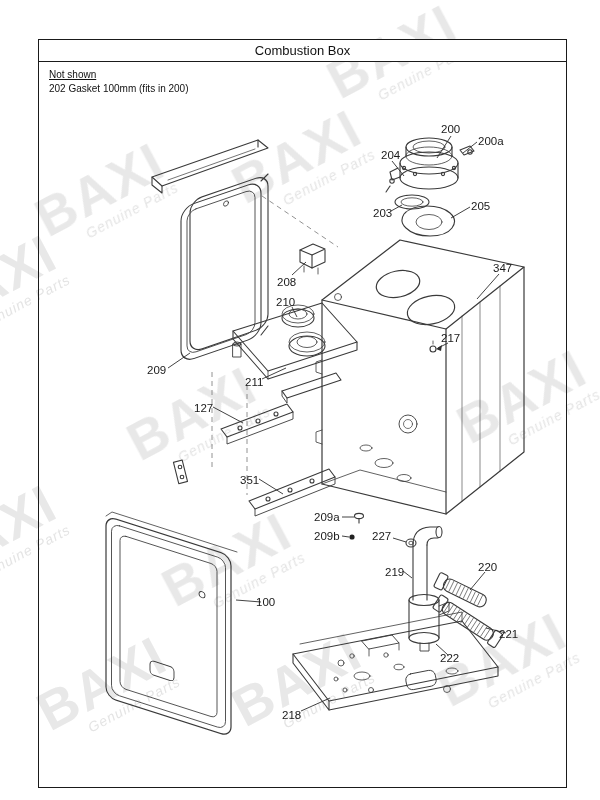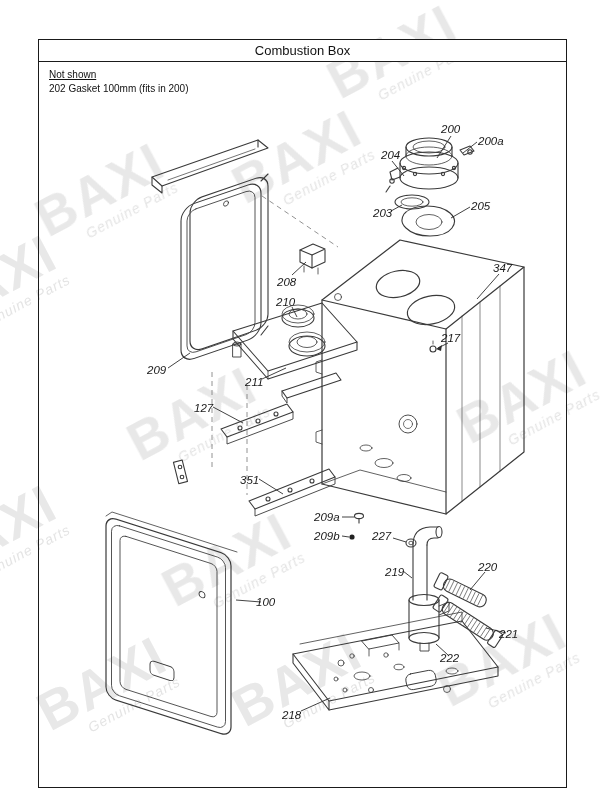--- a/index.html
+++ b/index.html
@@ -8,21 +8,21 @@
   svg.diagram { position:absolute; left:0; top:0; width:600px; height:800px; z-index:1; }
   .frame { position:absolute; left:38px; top:39px; width:527px; height:747px;
            border:1.4px solid #1a1a1a; z-index:2; pointer-events:none; }
   .titlebar { position:absolute; left:0; right:0; top:0; height:21px; background:#fff;
               border-bottom:1.4px solid #1a1a1a; text-align:center; font-size:13px;
               line-height:21px; color:#111; }
   .notshown { position:absolute; left:10px; top:28px; font-size:10px; color:#111;
               line-height:1.4; }
   .notshown .heading { text-decoration:underline; }
   .labels { position:absolute; left:0; top:0; width:600px; height:800px; z-index:3;
-            pointer-events:none;font-style:italic; }
+            pointer-events:none; }
   .lbl { position:absolute; font-size:11.5px; color:#1a1a1a; white-space:nowrap; }
   .wm-main { font-size:54px; font-weight:bold; fill:#d9d9d9; letter-spacing:2px; }
   .wm-sub  { font-size:14px; font-style:italic; fill:#d2d2d2; letter-spacing:1px; }
 </style>
 </head>
 <body>
 
 <div class="sheet">
 
   <svg class="diagram" viewBox="0 0 600 800" xmlns="http://www.w3.org/2000/svg">

